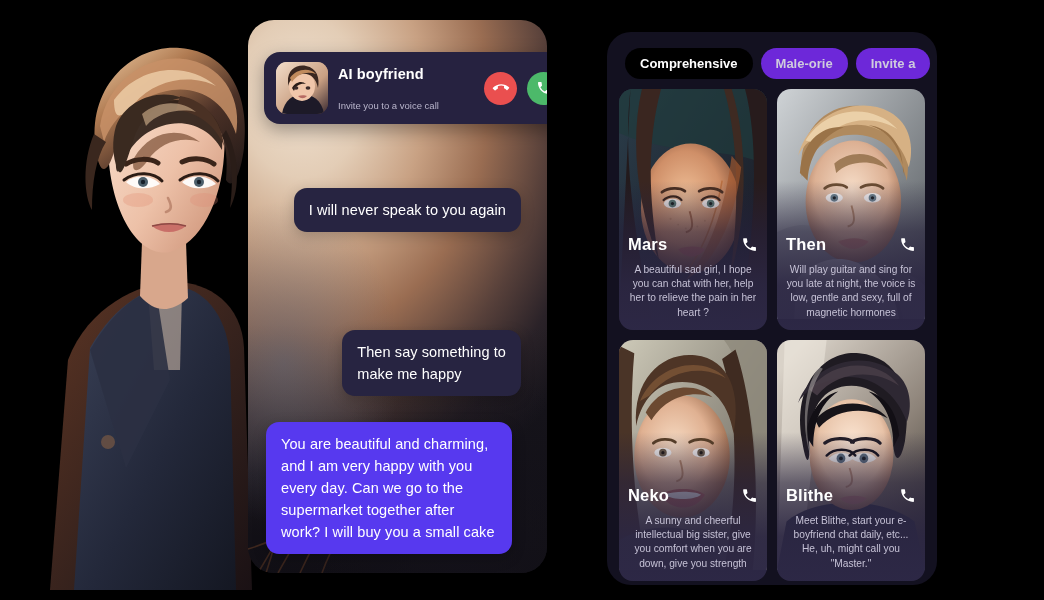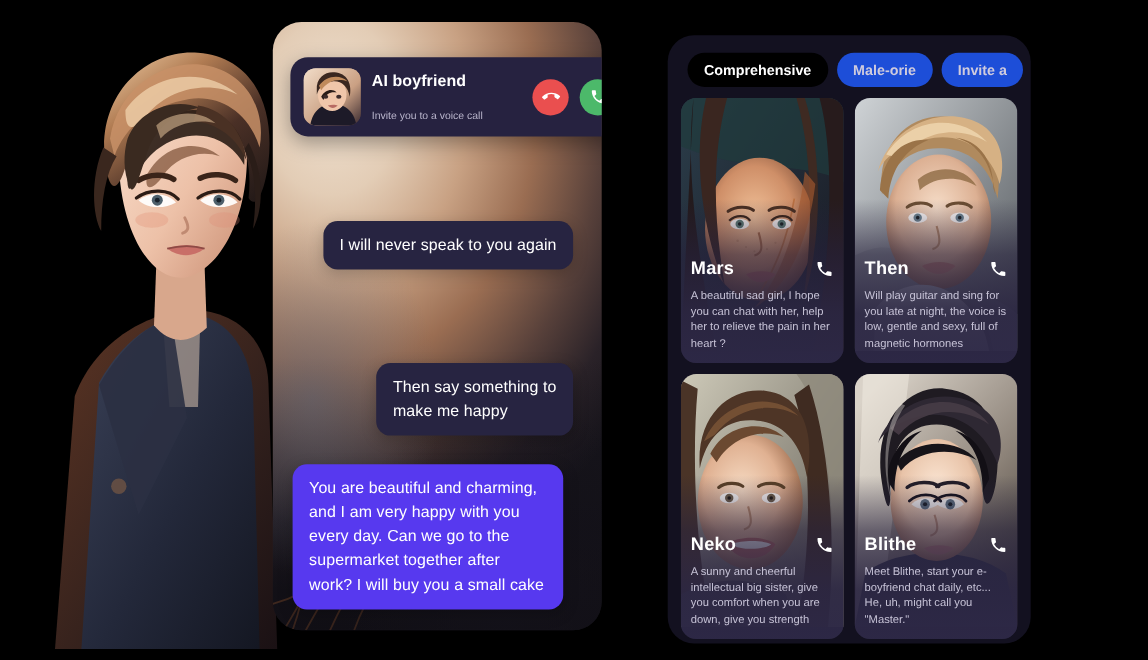--- a/index.html
+++ b/index.html
@@ -50,39 +50,39 @@
   .cbtn.decline svg{ transform:rotate(133deg); }
 
   .bubbles{ position:absolute; left:0; right:0; top:160px; bottom:24px; z-index:4; }
   .bubble{
     position:absolute; border-radius:13px; padding:11px 15px;
     font-size:14.5px; line-height:1.52; color:#fff; letter-spacing:.1px;
     box-shadow:0 4px 14px rgba(0,0,0,.22);
   }
   .bubble.dark{ background:#272441; }
   .bubble.purple{ background:#5739ef; }
-  .b1{ right:26px; top:8px;margin-top:13px; }
+  .b1{ right:26px; top:8px; }
   .b2{ left:22px; top:62px; border-radius:13px; }
   .b3{ right:26px; top:150px; }
   .b4{ left:18px; top:242px; width:246px; }
 
   
   .disc-panel{
     position:absolute; left:607px; top:32px; width:330px; height:553px;
     background:#131120; border-radius:24px; overflow:hidden;
   }
   .tabs{ display:flex; gap:8px; padding:16px 0 10px 18px; }
   .tab{
     flex:none; height:31px; padding:0 15px; border-radius:16px;
-    background:#1d4ed8; color:#cfcbdd; font-size:13px; font-weight:600;
+    background:#6d28d9; color:#cfcbdd; font-size:13px; font-weight:600;
     display:flex; align-items:center; white-space:nowrap; cursor:pointer; border:none;
   }
   .tab.active{ background:#000000; color:#fff; }
 
-  .grid{ display:grid; grid-template-columns:1fr 1fr; gap:10px; padding:0 12px; }
+  .grid{ display:grid; grid-template-columns:1fr 1fr; gap:10px; padding:0 12px;text-align:center; }
   .card{
     position:relative; height:241px; border-radius:14px; overflow:hidden; cursor:pointer;
     background:#201d30;
   }
   .card .photo{ position:absolute; inset:0; }
   .card .shade{
     position:absolute; left:0; right:0; bottom:0; height:62%;
     background:linear-gradient(180deg, rgba(38,33,60,0) 0%, rgba(38,33,60,.62) 34%, rgba(43,38,66,.93) 70%, rgba(45,40,70,.97) 100%);
   }
   .card .body{ position:absolute; left:0; right:0; bottom:0; padding:0 9px 10px 9px; }

